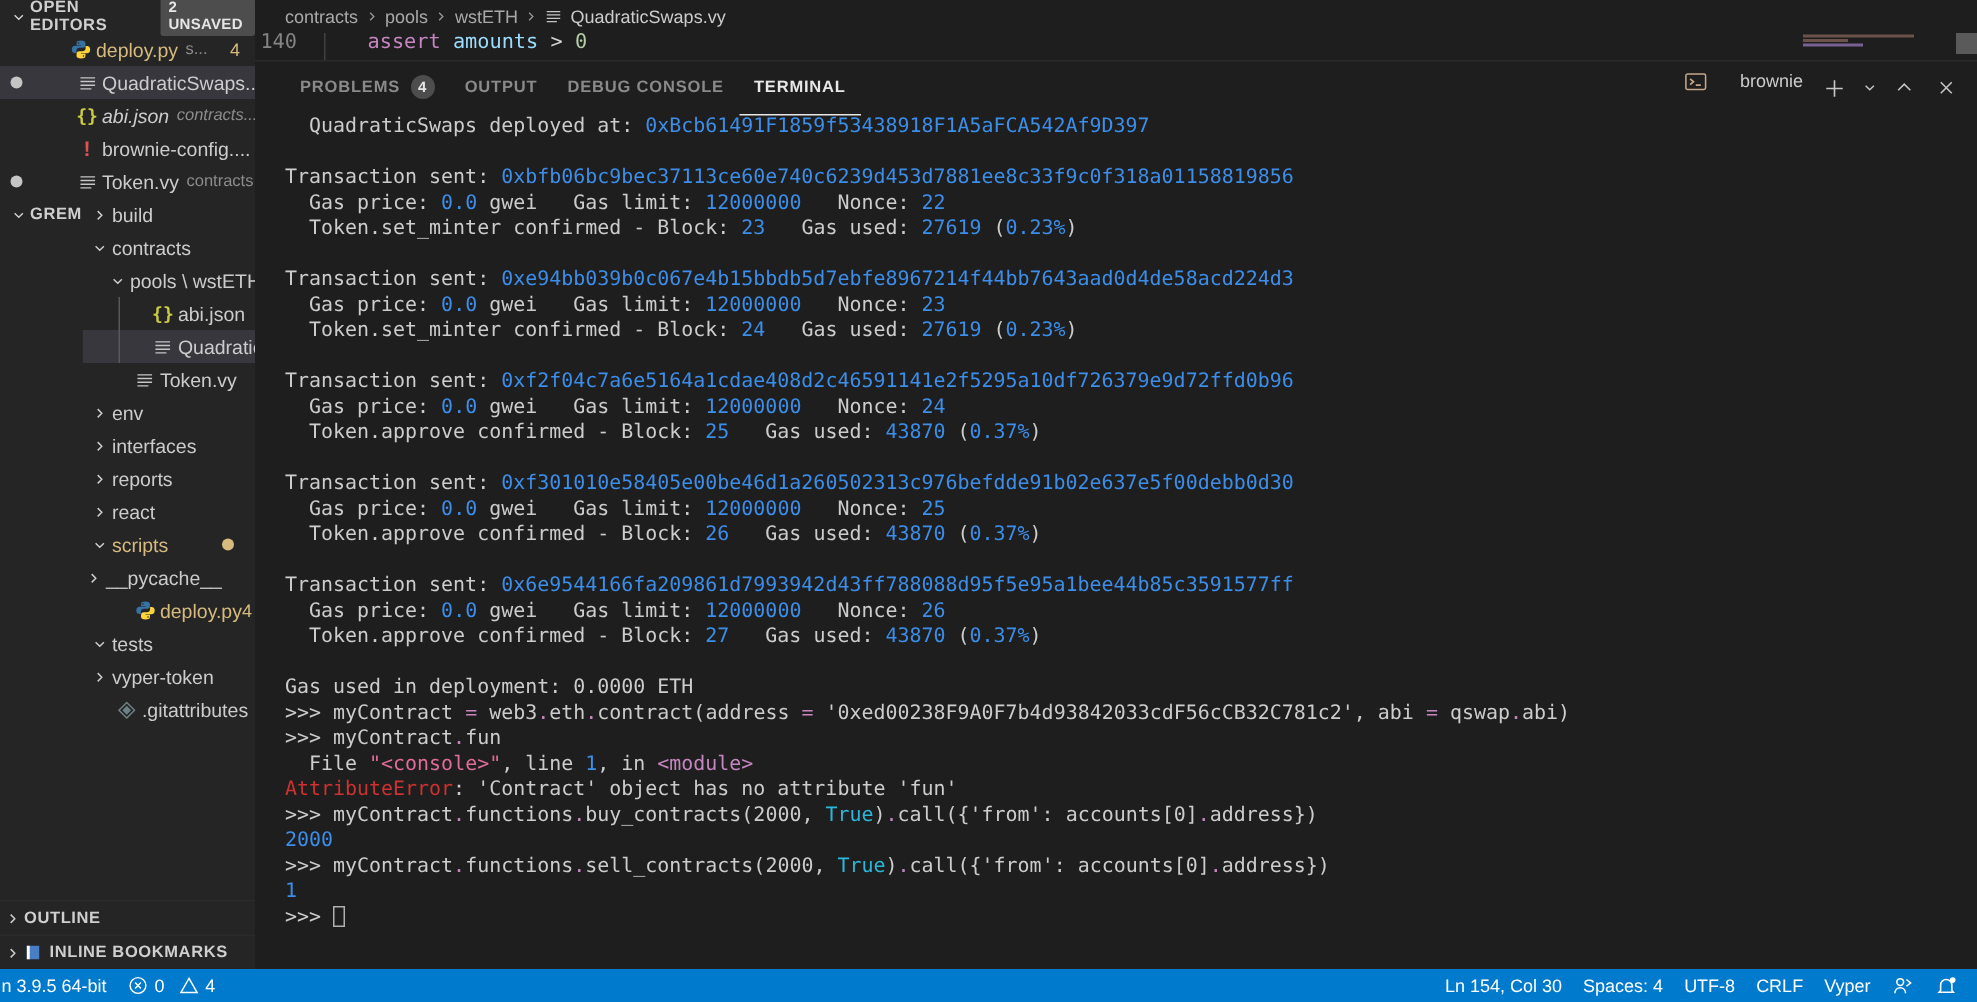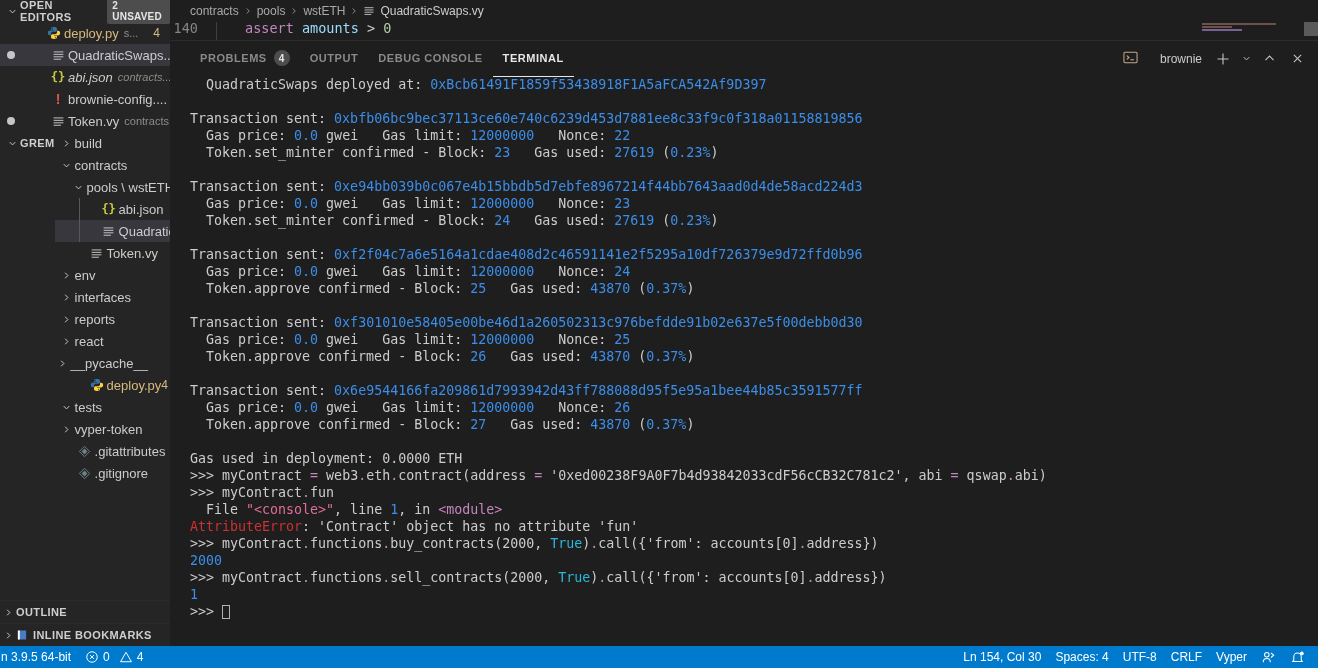--- a/index.html
+++ b/index.html
@@ -318,21 +318,21 @@
   }
   .panel-actions {
     margin-left: auto;
     display: flex;
     align-items: center;
     gap: 2px;
     color: #c5c5c5;
   }
   .term-sel {
     display: flex;
-    align-items: center;
+    align-items: flex-start;
     gap: 22px;
     font-size: 12px;
     color: #cccccc;
     padding: 0 6px;
     height: 24px;
     cursor: pointer;
   }
   .pact {
     width: 26px; height: 24px;
     display: inline-flex;
@@ -569,20 +569,29 @@
               <span class="tname">reports</span>
             </div>
             <div class="row" style="padding-left: 4px;">
               <span class="chev">
                 <svg width="11" height="11" viewBox="0 0 16 16">
                   <path d="M6 4l4 4-4 4" fill="none" stroke="currentColor" stroke-width="1.4"></path>
                 </svg>
               </span>
               <span class="tname">react</span>
             </div>
+            <div class="row" style="padding-left: 4px;">
+              <span class="chev">
+                <svg width="11" height="11" viewBox="0 0 16 16">
+                  <path d="M4 6l4 4 4-4" fill="none" stroke="currentColor" stroke-width="1.4"></path>
+                </svg>
+              </span>
+              <span class="tname script">scripts</span>
+              <span class="mod-dot"></span>
+            </div>
             <div class="row" style="">
               <span class="chev">
                 <svg width="11" height="11" viewBox="0 0 16 16">
                   <path d="M6 4l4 4-4 4" fill="none" stroke="currentColor" stroke-width="1.4"></path>
                 </svg>
               </span>
               <span class="tname">__pycache__</span>
             </div>
             <div class="row" style="padding-left: 16px;">
               <span class="chev spacer">
@@ -621,34 +630,20 @@
                   <path d="M6 4l4 4-4 4" fill="none" stroke="currentColor" stroke-width="1.4"></path>
                 </svg>
               </span>
               <span class="ficon">
                 <svg width="13" height="13" viewBox="0 0 16 16">
                   <path d="M8 1.6l6.4 6.4L8 14.4 1.6 8z" fill="none" stroke="#6d8086" stroke-width="1.2"></path>
                   <path d="M8 4.4L11.6 8 8 11.6 4.4 8z" fill="#6d8086"></path>
                 </svg>
               </span>
               <span class="tname">.gitattributes</span>
-            </div>
-            <div class="row" style="padding-left: 4px;">
-              <span class="chev spacer">
-                <svg width="11" height="11" viewBox="0 0 16 16">
-                  <path d="M6 4l4 4-4 4" fill="none" stroke="currentColor" stroke-width="1.4"></path>
-                </svg>
-              </span>
-              <span class="ficon">
-                <svg width="13" height="13" viewBox="0 0 16 16">
-                  <path d="M8 1.6l6.4 6.4L8 14.4 1.6 8z" fill="none" stroke="#6d8086" stroke-width="1.2"></path>
-                  <path d="M8 4.4L11.6 8 8 11.6 4.4 8z" fill="#6d8086"></path>
-                </svg>
-              </span>
-              <span class="tname">.gitignore</span>
             </div>
           </div>
       </div>
 
       <div class="bottom-sections" id="bottom-sections">
           <div class="sec-bar">
             <span class="chev">
               <svg width="11" height="11" viewBox="0 0 16 16">
                 <path d="M6 4l4 4-4 4" fill="none" stroke="currentColor" stroke-width="1.4"></path>
               </svg>

